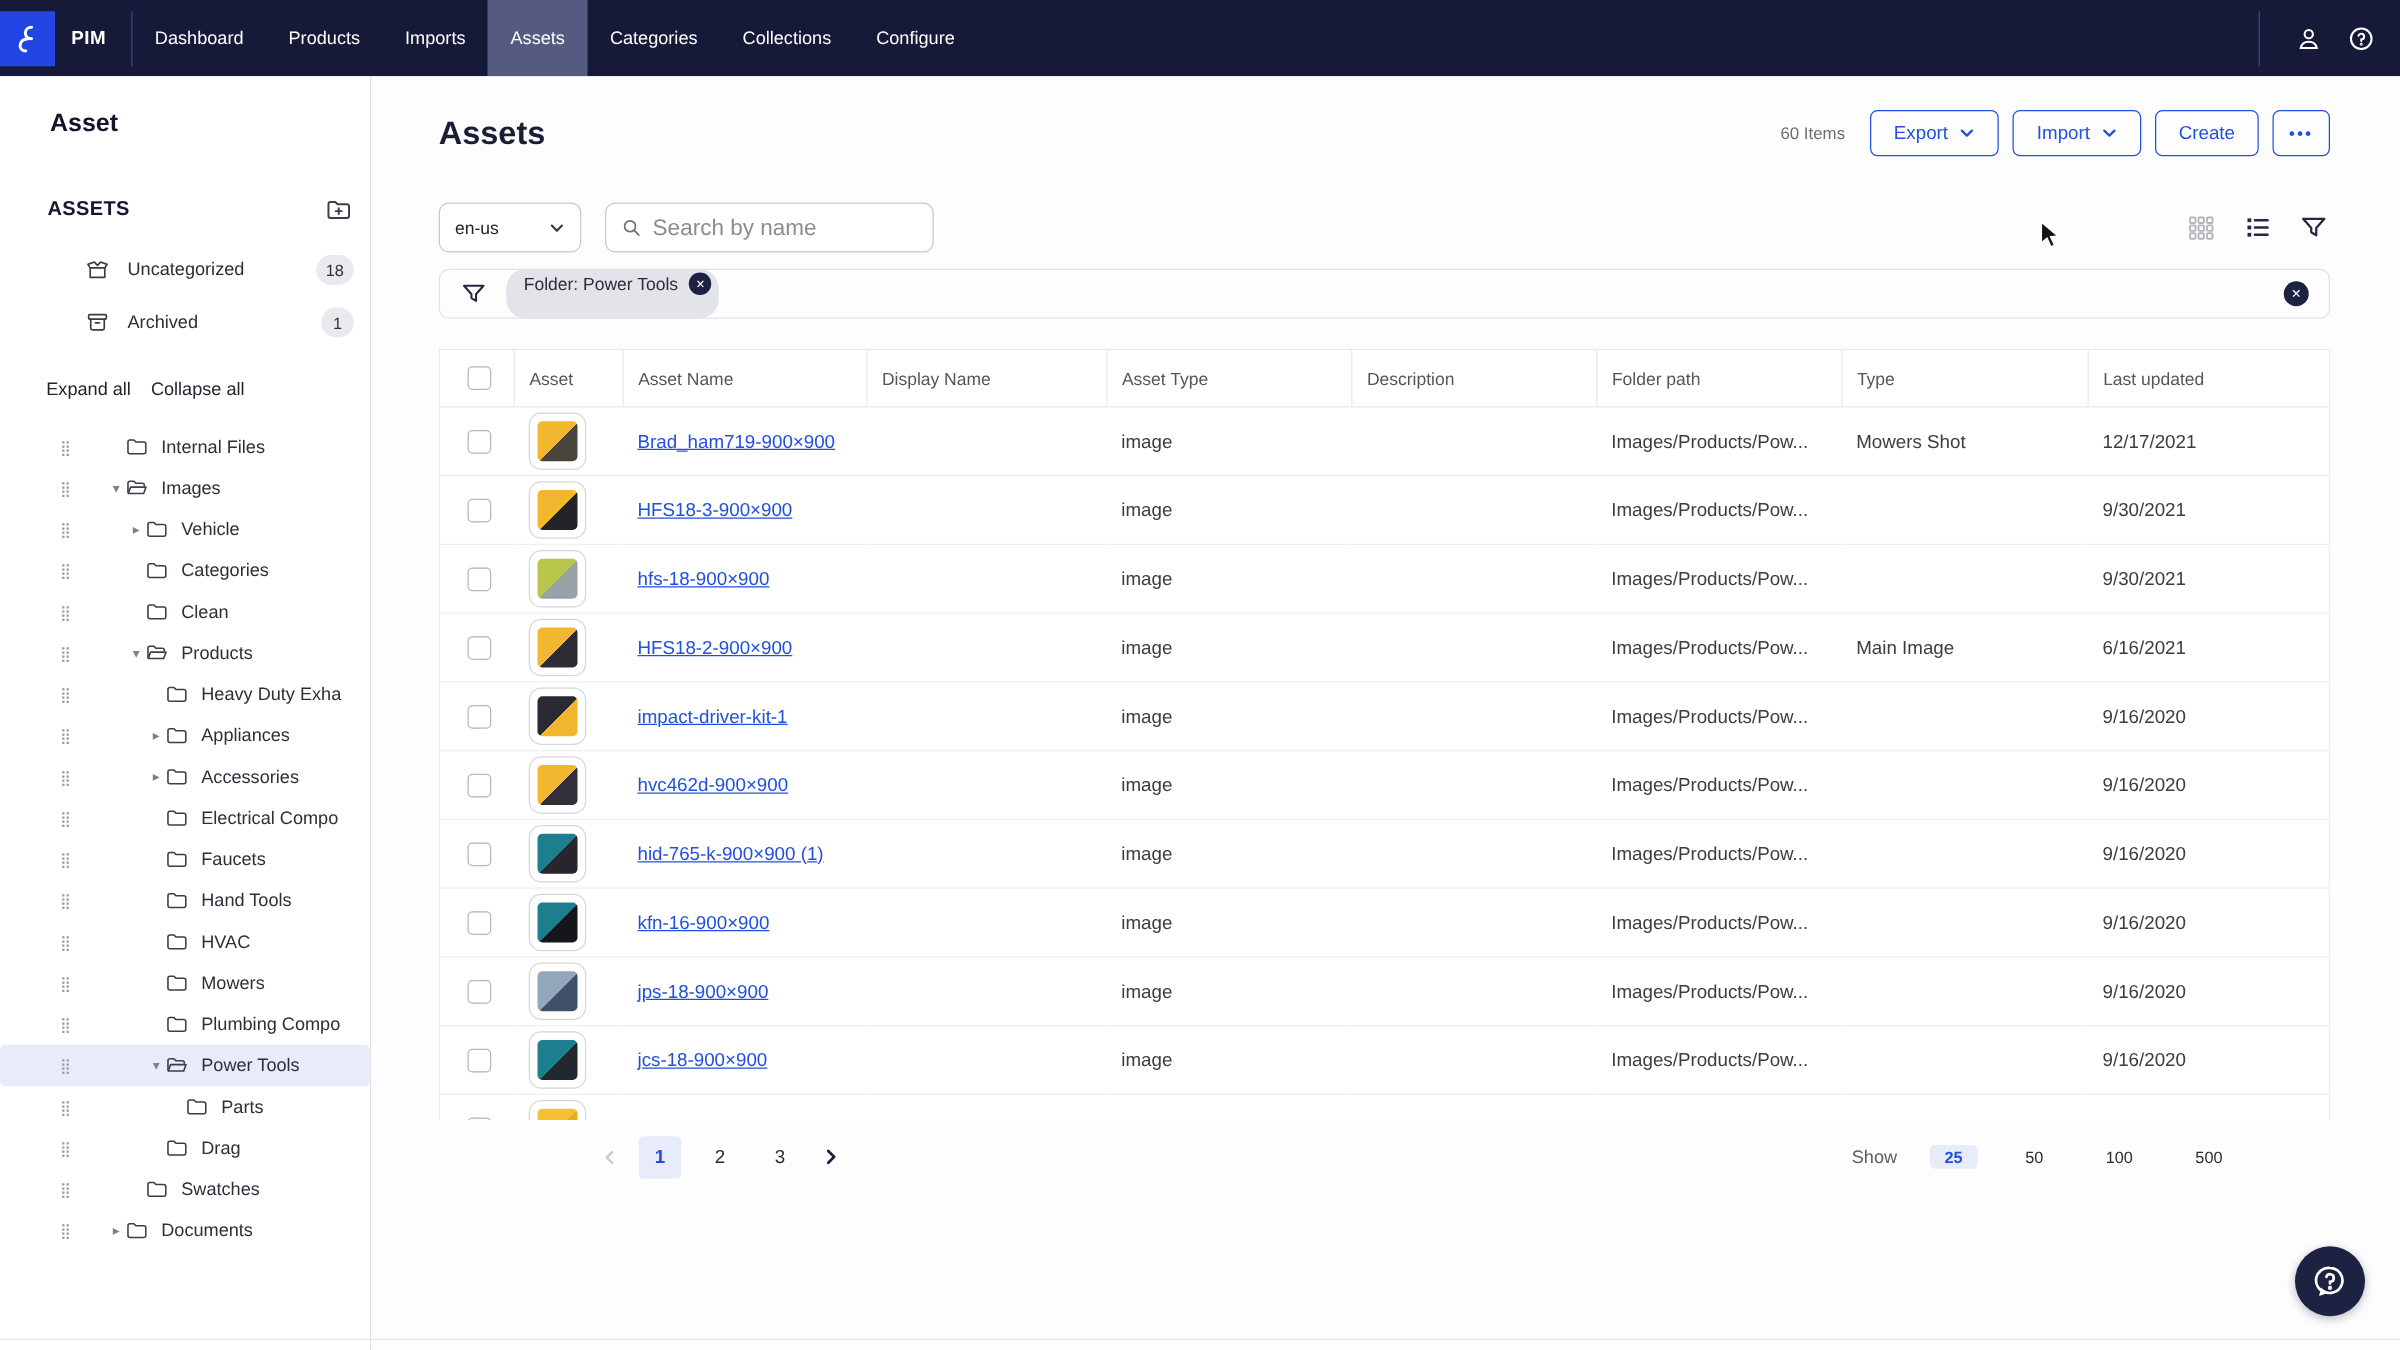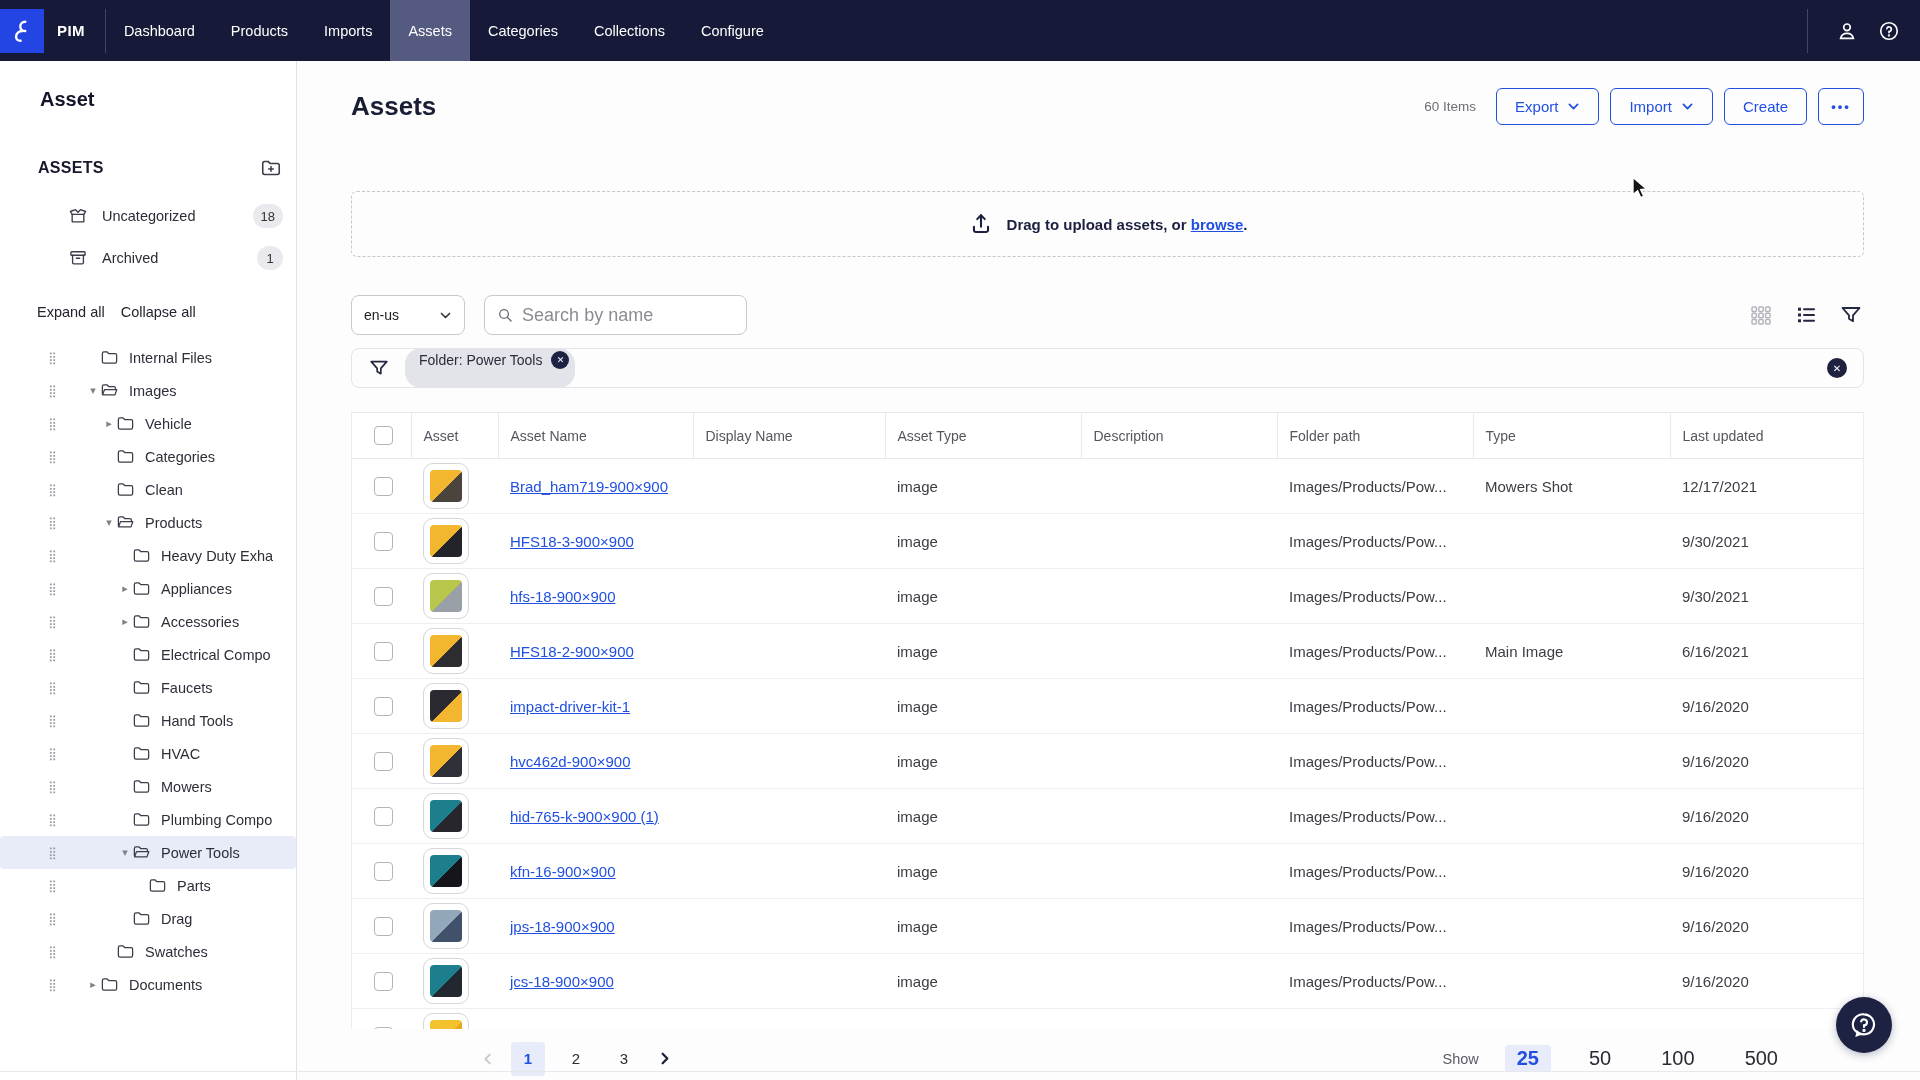--- a/index.html
+++ b/index.html
@@ -96,21 +96,21 @@
   .asset-link{color:var(--accent);text-decoration:underline;cursor:pointer;}
 
   
   .pagination-row{height:59px;display:flex;align-items:center;}
   .pager{margin-left:126px;display:flex;align-items:center;gap:12px;}
   .page-chevron{width:22px;height:22px;display:flex;align-items:center;justify-content:center;cursor:pointer;}
   .page-num{width:34px;height:34px;display:flex;align-items:center;justify-content:center;font-size:15px;color:#2b2b35;border-radius:4px;cursor:pointer;}
   .page-num[data-active="true"]{background:#e7ebfa;color:var(--accent);font-weight:700;}
   .page-sizes{margin-left:auto;display:flex;align-items:center;gap:26px;padding-right:74px;}
   .show-label{font-size:14.5px;color:#5b5b66;}
-  .size-opt{font-size:20px;color:#2b2b35;border-radius:4px;padding:2px 12px;cursor:pointer;}
+  .size-opt{font-size:13px;color:#2b2b35;border-radius:4px;padding:2px 12px;cursor:pointer;}
   .size-opt[data-active="true"]{background:#e7ebfa;color:var(--accent);font-weight:700;}
 
   .bottom-line{position:absolute;left:0;right:0;top:1071px;height:1px;background:#e7e7ec;}
 
   
   .help-fab{position:absolute;right:28px;bottom:27px;width:56px;height:56px;border-radius:50%;background:var(--dark_circle);display:flex;align-items:center;justify-content:center;cursor:pointer;box-shadow:0 2px 8px rgba(20,25,60,.3);}
   .cursor{position:absolute;left:1630px;top:176px;pointer-events:none;}
   svg{display:block;}
 </style>
 </head>
@@ -462,31 +462,20 @@
         </button>
         <button class="btn">
           <span>Create</span>
         </button>
         <button class="btn btn-more">
           <span>•••</span>
         </button>
       </div>
     </div>
 
-    <div class="dropzone">
-      <svg width="26" height="26" viewBox="0 0 24 24" fill="none" stroke="#1b2040" stroke-width="1.9" stroke-linecap="round" stroke-linejoin="round">
-        <path d="M12 14.5V4"></path>
-          <path d="M8.5 7.5 12 4l3.5 3.5"></path>
-          <path d="M5.5 14.5v3a1.8 1.8 0 0 0 1.8 1.8h9.4a1.8 1.8 0 0 0 1.8-1.8v-3"></path>
-      </svg>
-      <span class="dz-text">
-        <span>Drag to upload assets, or</span>
-        <span class="dz-link">browse</span><span>.</span>
-      </span>
-    </div>
 
     <div class="controls">
       <div class="locale-select">
         <span>en-us</span>
         <svg width="13" height="13" viewBox="0 0 16 16" fill="none" stroke="#33333d" stroke-width="2" stroke-linecap="round" stroke-linejoin="round">
             <path d="m3 5.5 5 5 5-5"></path>
           </svg>
       </div>
       <div class="search-box">
         <svg width="18" height="18" viewBox="0 0 24 24" fill="none" stroke="#6d6d78" stroke-width="2" stroke-linecap="round">

